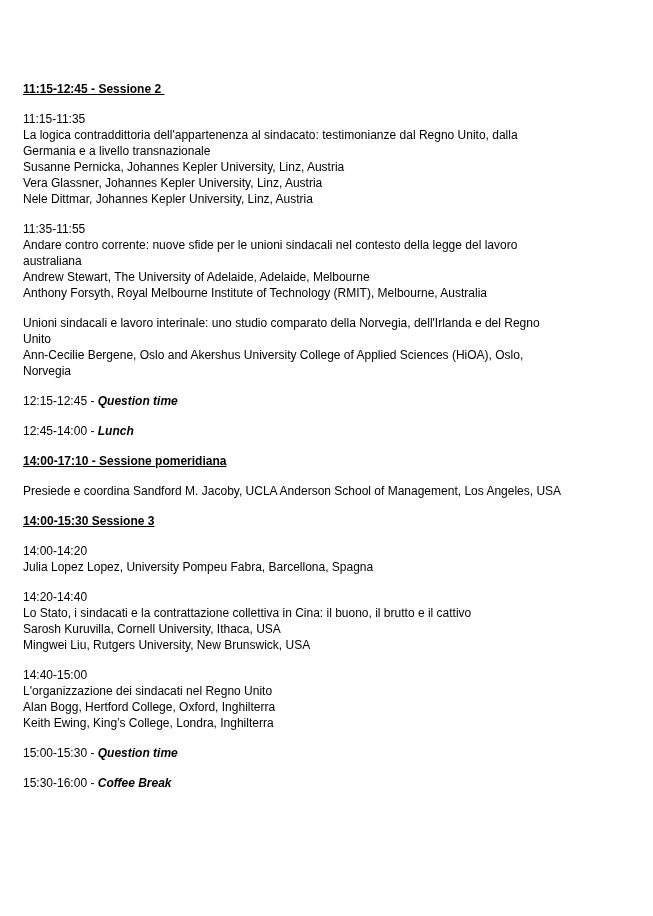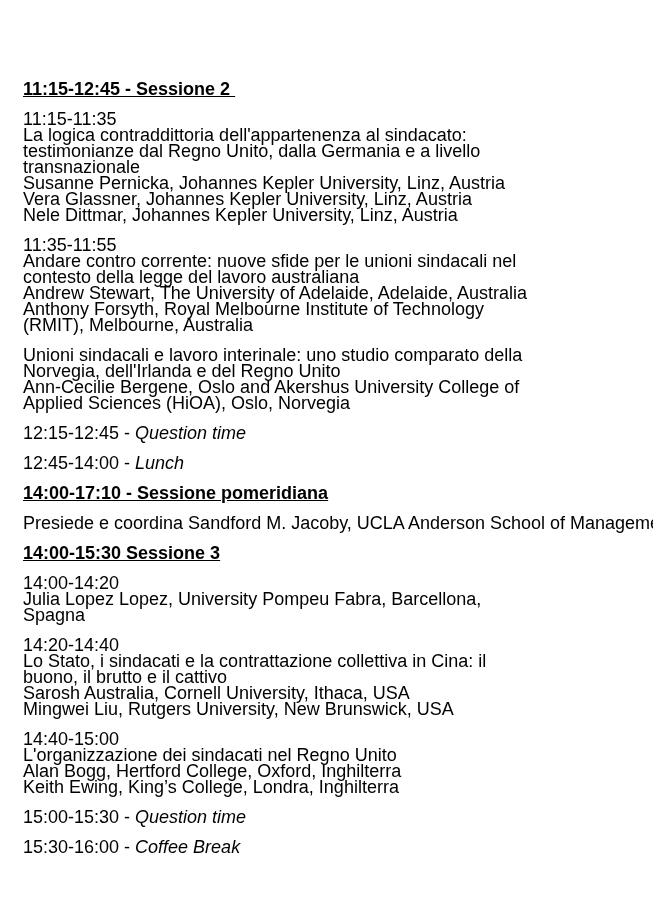--- a/index.html
+++ b/index.html
@@ -11,32 +11,32 @@
     width: 653px;
     height: 916px;
     overflow: hidden;
     color: #000000;
     font-family: "Liberation Sans", sans-serif;
   }
   .doc {
     box-sizing: border-box;
     width: 566px;
     padding: 81px 23px 0 23px;
-    font-size: 18px;
+    font-size: 12px;
     line-height: 16px;
   }
   .block { margin: 0 0 14px 0; }
   .gap-before { margin-top: 14px; }
   .heading {
     font-weight: bold;
     text-decoration: underline;
   }
   .title { }
   .name { font-weight: normal; }
-  .bi { font-weight: normal; font-style: italic; }
+  .bi { font-weight: bold; font-style: italic; }
   .chair { white-space: nowrap; }
   .time, .title, .speaker-line { margin: 0; }
 </style>
 </head>
 <body>
 
 <div class="doc">
 
   <div class="block heading">11:15-12:45 - Sessione 2&nbsp;</div>
 
@@ -44,21 +44,21 @@
     <div class="time">11:15-11:35</div>
     <div class="title">La logica contraddittoria dell'appartenenza al sindacato: testimonianze dal Regno Unito, dalla Germania e a livello transnazionale</div>
     <div class="speaker-line"><span class="name">Susanne Pernicka</span><span>, Johannes Kepler University, Linz, Austria</span></div>
     <div class="speaker-line"><span class="name">Vera Glassner</span><span>, Johannes Kepler University, Linz, Austria</span></div>
     <div class="speaker-line"><span class="name">Nele Dittmar</span><span>, Johannes Kepler University, Linz, Austria</span></div>
   </div>
 
   <div class="block talk">
     <div class="time">11:35-11:55</div>
     <div class="title">Andare contro corrente: nuove sfide per le unioni sindacali nel contesto della legge del lavoro australiana</div>
-    <div class="speaker-line"><span class="name">Andrew Stewart</span><span>, The University of Adelaide, Adelaide, Australia</span></div>
+    <div class="speaker-line"><span class="name">Andrew Stewart</span><span>, The University of Adelaide, Adelaide, Melbourne</span></div>
     <div class="speaker-line"><span class="name">Anthony Forsyth</span><span>, Royal Melbourne Institute of Technology (RMIT), Melbourne, Australia</span></div>
   </div>
 
   <div class="block talk">
     <div class="title">Unioni sindacali e lavoro interinale: uno studio comparato della Norvegia, dell'Irlanda e del Regno Unito</div>
     <div class="speaker-line"><span class="name">Ann-Cecilie Bergene</span><span>, Oslo and Akershus University College of Applied Sciences (HiOA), Oslo, Norvegia</span></div>
   </div>
 
   <div class="block break-line"><span>12:15-12:45 - </span><span class="bi">Question time</span></div>
 
@@ -71,21 +71,21 @@
   <div class="block heading">14:00-15:30 Sessione 3</div>
 
   <div class="block talk">
     <div class="time">14:00-14:20</div>
     <div class="speaker-line"><span class="name">Julia Lopez Lopez</span><span>, University Pompeu Fabra, Barcellona, Spagna</span></div>
   </div>
 
   <div class="block talk">
     <div class="time">14:20-14:40</div>
     <div class="title">Lo Stato, i sindacati e la contrattazione collettiva in Cina: il buono, il brutto e il cattivo</div>
-    <div class="speaker-line"><span class="name">Sarosh Australia</span><span>, Cornell University, Ithaca, USA</span></div>
+    <div class="speaker-line"><span class="name">Sarosh Kuruvilla</span><span>, Cornell University, Ithaca, USA</span></div>
     <div class="speaker-line"><span class="name">Mingwei Liu</span><span>, Rutgers University, New Brunswick, USA</span></div>
   </div>
 
   <div class="block talk gap-before">
     <div class="time">14:40-15:00</div>
     <div class="title">L'organizzazione dei sindacati nel Regno Unito</div>
     <div class="speaker-line"><span class="name">Alan Bogg</span><span>, Hertford College, Oxford, Inghilterra</span></div>
     <div class="speaker-line"><span class="name">Keith Ewing</span><span>, King’s College, Londra, Inghilterra</span></div>
   </div>
 

